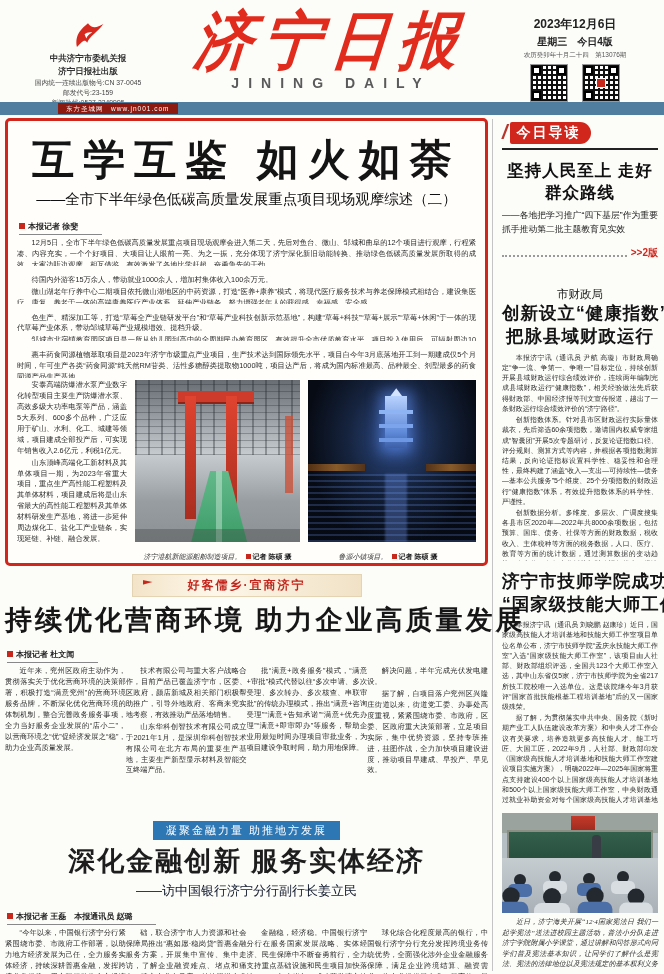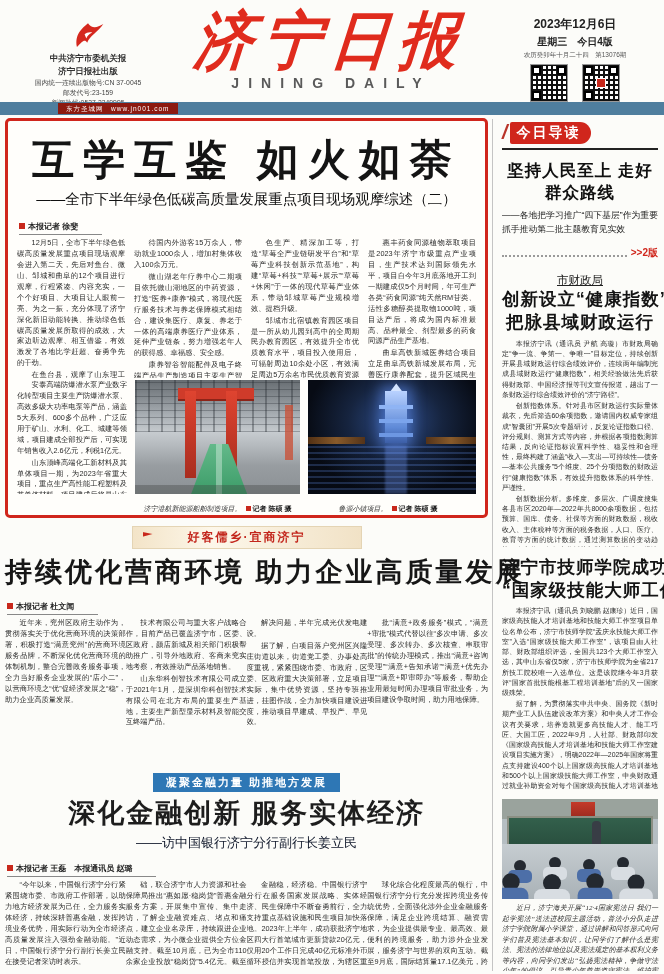--- a/index.html
+++ b/index.html
@@ -62,23 +62,23 @@
   }
   .main-headline {
     font-size:42px; font-weight:900; letter-spacing:9px; text-align:center;
     color:#141414; margin:4px 0 2px; white-space:nowrap;
   }
   .main-subtitle { font-size:14.5px; text-align:center; color:#111; font-weight:500; margin-bottom:6px; }
   .byline { display:inline-block; font-size:8px; font-weight:700; color:#222;
     border-bottom:1px solid #888; padding:0 24px 2px 0; margin:0 0 3px 2px; }
   .byline::before { content:""; display:inline-block; width:6px; height:6px; background:#c8281c; margin-right:3px; }
   .para { font-size:7.3px; line-height:1.5; text-align:justify; text-indent:2em; color:#2b2b2b; margin-bottom:1px; }
-  .row-a { display:flex; gap:9px; height:140px; overflow:hidden; }
+  .row-a { display:flex; gap:9px; height:140px; overflow:hidden;flex-direction:column; }
   .row-a > div { flex:1; overflow:hidden; }
-  .row-b { display:flex; gap:8px; height:114px; margin-top:2px; }
+  .row-b { display:flex; gap:8px; height:162px; margin-top:2px; }
   .col1b { width:110px; overflow:hidden; }
   .caption-row { display:flex; margin-top:3px; height:12px; }
   .cap-spacer { width:118px; }
   .cap1 { width:165px; text-align:center; }
   .cap2 { flex:1; text-align:center; }
   .photo-cap { font-family:"Liberation Serif", serif; font-style:italic; font-size:7px; color:#333; }
   .photo-credit { font-size:7px; font-weight:700; color:#222; font-style:normal; }
   .photo-credit::before { content:""; display:inline-block; width:5px; height:5px; background:#c8281c; margin:0 2px 0 4px; }
 
   
@@ -113,36 +113,36 @@
   .banner2 { width:230px; margin:8px auto 5px; height:23px; line-height:21px; text-align:center;
     background:linear-gradient(90deg,#f3e4c8,#fdf7ea 35%,#f1e2c6); border:1px solid #e4d4b4;
     color:#c3271d; font-weight:900; font-size:12px; letter-spacing:2px; position:relative; }
   .banner2::before { content:""; position:absolute; left:10px; top:5px; width:10px; height:8px; background:#c8281c; clip-path:polygon(0 0,100% 25%,0 60%); }
 
   
   .a2-headline { font-size:27px; font-weight:900; letter-spacing:3px; text-align:center; color:#161616; margin:2px 0 5px; white-space:nowrap; }
   .cols4 { display:flex; overflow:hidden; }
   .cols4 > div { flex:1; overflow:hidden; }
   .a2-cols { height:148px; }
-  .a3-badge { display:block; width:fit-content; margin:7px auto 3px; background:#2e77b5; color:#fff; font-size:11px; font-weight:700; letter-spacing:2px; padding:2px 13px; }
+  .a3-badge { display:block; width:fit-content; margin:7px auto 3px; background:#2e77b5; color:#fff; font-size:11px; font-weight:400; letter-spacing:2px; padding:2px 13px; }
   .a3-headline { font-family:"Liberation Serif", serif; font-size:27px; font-weight:900; letter-spacing:2px; text-align:center; color:#1d1d1d; white-space:nowrap; }
   .a3-subtitle { font-size:13px; text-align:center; color:#0f172a; margin:3px 0 5px; }
   .a3-cols { height:88px; }
 
   
   .digest-row { display:flex; align-items:center; border-bottom:2px solid #222; padding-bottom:4px; }
   .digest-slash { font-size:20px; color:#b9342a; font-style:italic; font-weight:700; margin-right:2px; }
   .digest-badge { background:#d0261c; color:#fff; font-weight:900; font-size:14px; letter-spacing:2px; padding:2px 10px 2px 7px; border-radius:2px 11px 11px 2px; }
   .teaser { margin-top:10px; }
   .teaser-headline { font-family:Liberation Sans, sans-serif; font-size:16.5px; font-weight:900; letter-spacing:1px; text-align:center; color:#101010; }
   .teaser-sub { font-size:8.8px; line-height:1.55; color:#222; margin-top:5px; text-align:justify; }
   .dotted-row { display:flex; align-items:flex-end; margin-top:10px; }
   .dotted-line { flex:1; border-bottom:2px dotted #9a9a9a; margin-bottom:3px; }
   .page-ref { color:#d0261c; font-weight:900; font-size:10px; margin-left:4px; }
-  .sb-kicker { font-size:11.5px; text-align:center; color:#222; margin-top:13px;text-decoration:underline; }
+  .sb-kicker { font-size:11.5px; text-align:center; color:#222; margin-top:27px; }
   .sb-headline { font-size:17.5px; font-weight:900; letter-spacing:1px; text-align:center; color:#141414; line-height:1.3; white-space:nowrap; }
   .sb-paras { margin-top:5px; overflow:hidden; }
   .sb-paras .para { font-size:6.9px; line-height:1.48; }
   .fin-paras { height:208px; }
   .aca-paras { height:186px; }
   .aca-block { margin-top:9px; }
 
   
   .photo-class { position:relative; height:100px; margin-top:7px; overflow:hidden; background:#b5bec2; }
   .pc-wall { position:absolute; top:0; left:0; right:0; height:20%; background:#9aa39d; }
@@ -277,25 +277,25 @@
         <div class="byline">本报记者 杜文闻</div>
         <div class="cols4 a2-cols">
           <div>
               <p class="para">近年来，兖州区政府主动作为，贯彻落实关于优化营商环境的决策部署，积极打造“满意兖州”的营商环境服务品牌，不断深化优化营商环境的体制机制，整合完善政务服务事项，全力当好服务企业发展的“店小二”，以营商环境之“优”促经济发展之“稳”，助力企业高质量发展。</p>
             </div>
           <div>
               <p class="para">技术有限公司与重大客户战略合作，目前产品已覆盖济宁市，区委、区政府，颜店新城及相关部门积极帮助推广，引导外地政府、客商来兖实地考察，有效推动产品落地销售。</p>
               <p class="para">山东华科创智技术有限公司成立于2021年1月，是深圳华科创智技术有限公司在北方布局的重要生产基地，主要生产新型显示材料及智能交互终端产品。</p>
             </div>
           <div>
+              <p class="para">批“满意+政务服务”模式，“满意+审批”模式代替以往“多次申请、多次受理、多次转办、多次核查、串联审批”的传统办理模式，推出“满意+咨询受理”“满意+告知承诺”“满意+优先办理”“满意+即审即办”等服务，帮助企业用最短时间办理项目审批业务，为项目建设争取时间，助力用地保障。</p>
+            </div>
+          <div>
               <p class="para">解决问题，半年完成光伏发电建设。</p>
               <p class="para">据了解，自项目落户兖州区兴隆庄街道以来，街道党工委、办事处高度重视，紧紧围绕市委、市政府，区委、区政府重大决策部署，立足项目实际，集中优势资源，坚持专班推进，挂图作战，全力加快项目建设进度，推动项目早建成、早投产、早见效。</p>
-            </div>
-          <div>
-              <p class="para">批“满意+政务服务”模式，“满意+审批”模式代替以往“多次申请、多次受理、多次转办、多次核查、串联审批”的传统办理模式，推出“满意+咨询受理”“满意+告知承诺”“满意+优先办理”“满意+即审即办”等服务，帮助企业用最短时间办理项目审批业务，为项目建设争取时间，助力用地保障。</p>
             </div>
         </div>
       </div>
 
       <div>
         <div class="a3-badge">凝聚金融力量  助推地方发展</div>
         <div class="a3-headline">深化金融创新  服务实体经济</div>
         <div class="a3-subtitle">——访中国银行济宁分行副行长姜立民</div>
         <div class="byline">本报记者 王磊　本报通讯员 赵璐</div>
         <div class="cols4 a3-cols">

